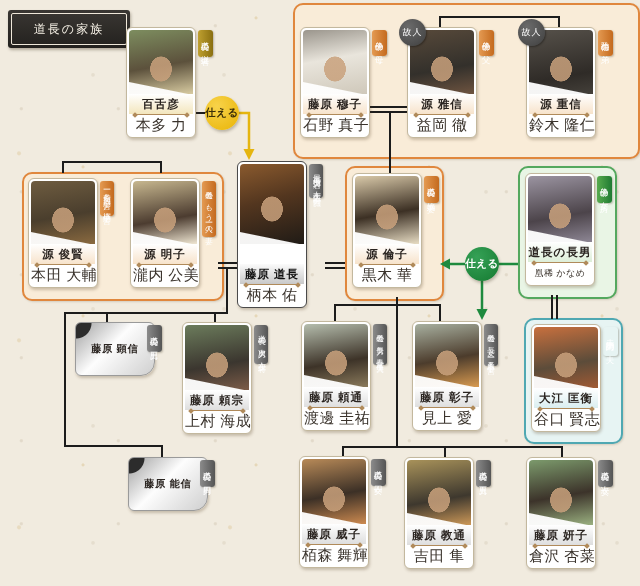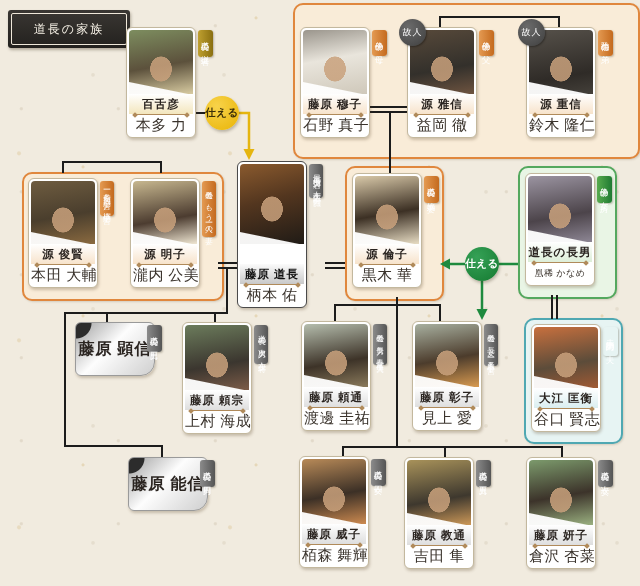--- a/index.html
+++ b/index.html
@@ -67,21 +67,21 @@
   .theme-gold .tag{background:linear-gradient(90deg,#bfa030,#8a6f10);}
   .theme-green .tag{background:linear-gradient(90deg,#58ab4e,#1f7a32);}
   .theme-teal .tag{background:linear-gradient(90deg,#55b2ba,#2a8894;);}
   
   .tcard .onlyname{
     width:80px;height:54px;border:1px solid #9a9a9a;border-radius:6px 6px 14px 6px;
     background:
       radial-gradient(circle at 0 0,#2c2c2c 0 15px,transparent 16px),
       linear-gradient(135deg,#9f9f9f 0%,#fdfdfd 45%,#cfcfcf 100%);
     display:flex;align-items:center;justify-content:center;
-    font-size:16px;font-weight:bold;color:#2a2420;letter-spacing:1px;
+    font-size:10px;font-weight:bold;color:#2a2420;letter-spacing:1px;
     box-shadow:1px 2px 3px rgba(90,70,40,.28);box-sizing:border-box;
   }
   
   .serve{
     position:absolute;width:34px;height:34px;border-radius:50%;
     display:flex;align-items:center;justify-content:center;
     font-size:10.5px;font-weight:bold;letter-spacing:.5px;
     box-shadow:1px 2px 3px rgba(60,50,30,.3);
   }
   .serve.yellow{background:radial-gradient(circle at 35% 30%,#f8d34a,#e9b406);color:#3a2e08;}

